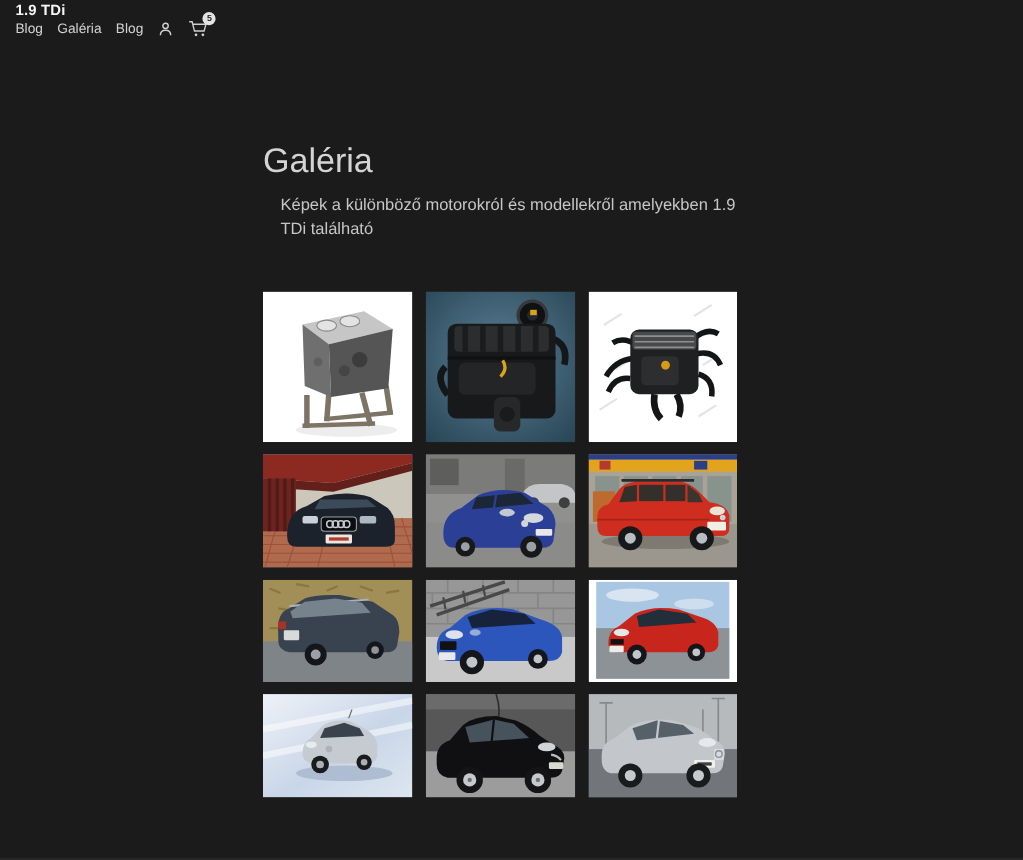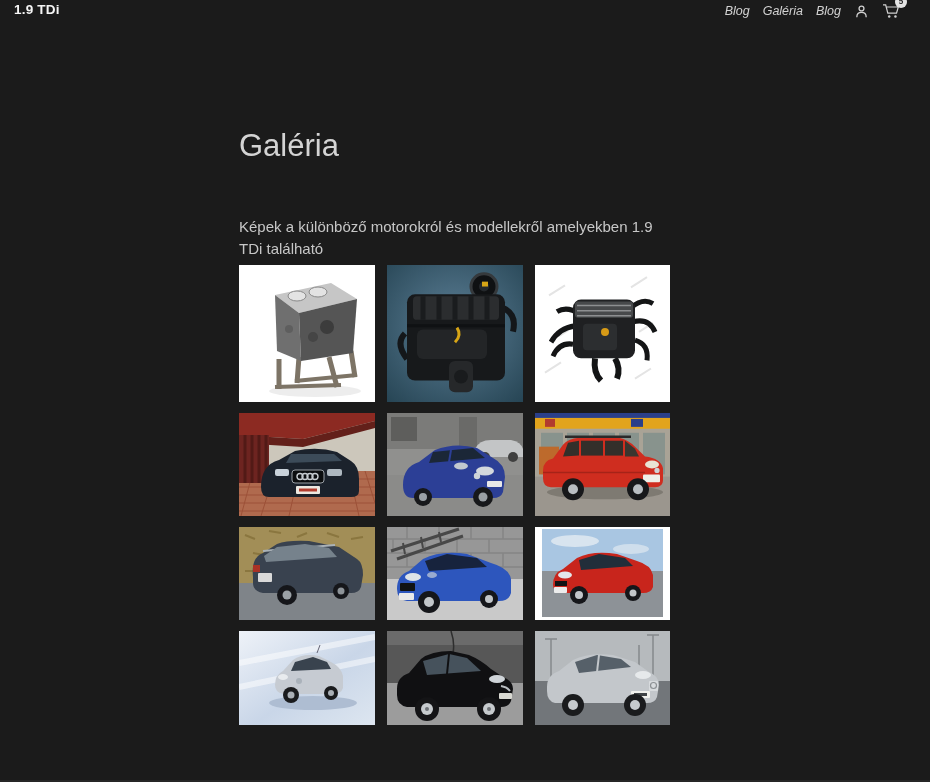--- a/index.html
+++ b/index.html
@@ -8,41 +8,42 @@
     background:#1b1b1b;
     font-family:"Liberation Sans", sans-serif;
     color:#d6d6d6;
     position:relative;
   }
   
   .header {
     position:absolute; top:0; left:0; width:930px; height:26px;
     display:flex; justify-content:space-between; align-items:flex-start;
     padding:2px 30px 0 14px;
+    flex-direction:column;
   }
   .logo { font-size:13.5px; font-weight:700; color:#f5f5f5; letter-spacing:.2px; cursor:pointer; }
   .nav { display:flex; align-items:center; gap:13px; }
-  .nav a { color:#d2d2d2; font-size:12.5px; text-decoration:none; cursor:pointer;font-style:italic; }
+  .nav a { color:#d2d2d2; font-size:12.5px; text-decoration:none; cursor:pointer; }
   .icon-btn { position:relative; display:inline-flex; align-items:center; cursor:pointer; margin-top:1px; }
   .cart-badge {
     position:absolute; top:-7px; right:-7px;
     min-width:12px; height:12px; border-radius:50%;
     background:#e3e3e3; color:#1b1b1b;
     font-size:8px; font-weight:700; line-height:12px; text-align:center;
   }
   
   .content { position:absolute; left:239px; top:0; width:432px; }
   .page-title {
     position:absolute; top:127px; left:0;
     font-size:31px; font-weight:400; color:#d4d4d4; line-height:38px;
     white-space:nowrap;
   }
   .page-desc {
-    position:absolute; top:176px; left:0; width:422px;
-    font-size:15px; line-height:22px; color:#c7c7c7;margin-top:40px;
+    position:absolute; top:176px; left:16px; width:422px;
+    font-size:15px; line-height:22px; color:#c7c7c7;
   }
   .gallery {
     position:absolute; top:265px; left:0;
     display:grid;
     grid-template-columns:136px 136px 135px;
     grid-template-rows:137px 103px 93px 94px;
     gap:11px 12px;
   }
   .figure { width:100%; height:100%; overflow:hidden; cursor:pointer; background:#2a2a2a; }
   .figure svg { display:block; width:100%; height:100%; }

